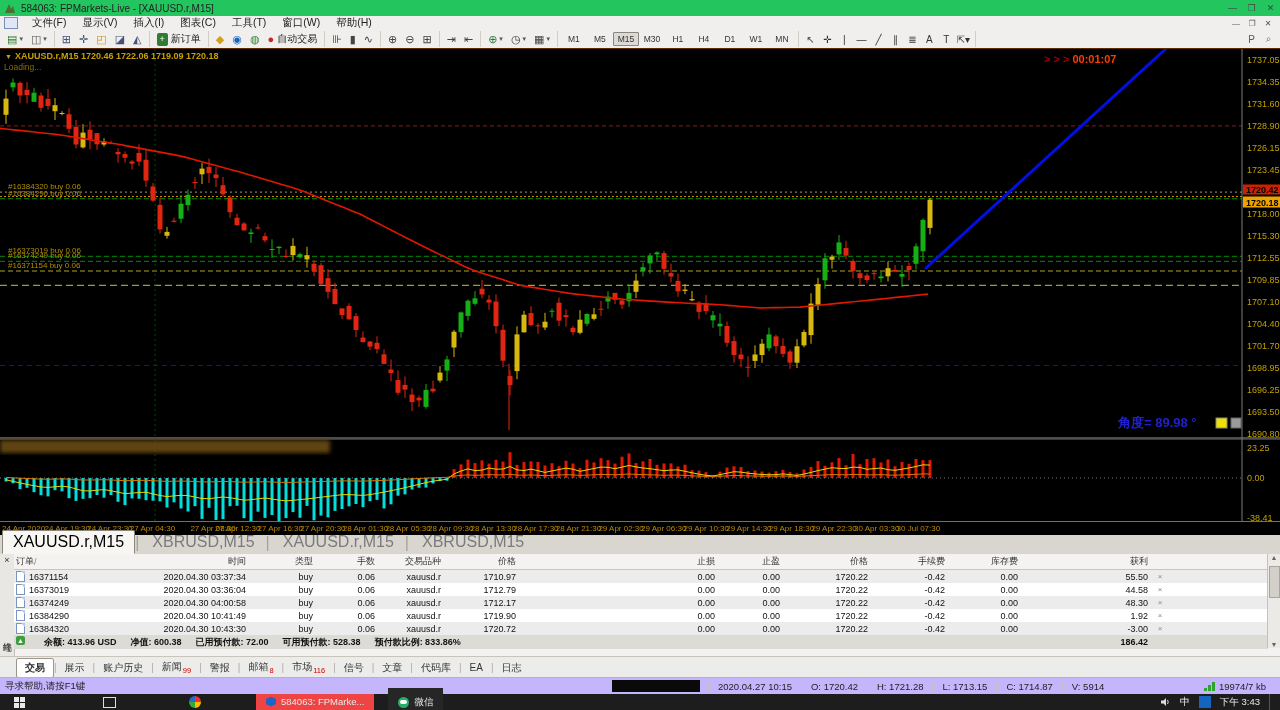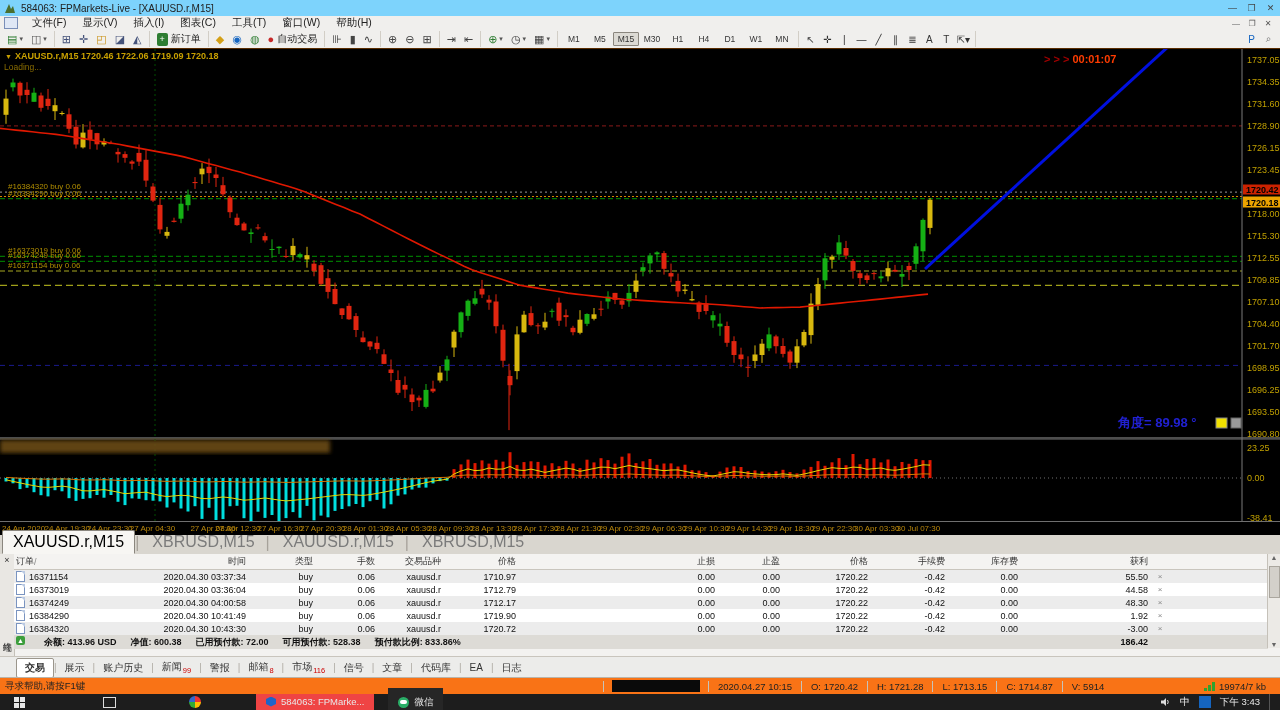--- a/index.html
+++ b/index.html
@@ -1,21 +1,21 @@
 <!DOCTYPE html>
 <html><head>
 <meta charset="utf-8">
 <style>
   html,body{margin:0;padding:0;}
   body{width:1280px;height:710px;overflow:hidden;background:#000;
        font-family:"Liberation Sans",sans-serif;-webkit-font-smoothing:none;}
   #app{position:relative;width:1280px;height:710px;background:#000;}
 
   
-  .titlebar{position:absolute;top:0;left:0;right:0;height:16px;background:#7dd3fc;
+  .titlebar{position:absolute;top:0;left:0;right:0;height:16px;background:#22c55e;
     display:flex;align-items:center;font-size:10px;color:#222;border-bottom:1px solid #f97316;}
   .titlebar .appicon{width:12px;height:11px;margin:0 5px 0 4px;}
   .win-controls{margin-left:auto;display:flex;}
   .win-controls span{width:19px;text-align:center;font-size:9px;color:#444;cursor:default;}
 
   .menubar{position:absolute;top:16px;left:0;right:0;height:14px;background:#f0efed;
     display:flex;align-items:center;font-size:10.5px;color:#222;}
   .menu-icon{width:12px;height:10px;margin:0 6px 0 4px;border:1px solid #7a8eb8;background:#dfe7f5;}
   .menu-items{display:flex;}
   .menu-item{padding:0 8px;cursor:default;}
@@ -76,21 +76,21 @@
   .term-scroll .up{position:absolute;top:0;left:0;right:0;}
   .term-scroll .dn{position:absolute;bottom:0;left:0;right:0;}
 
   .term-tabs{position:absolute;top:656px;left:0;right:0;height:21px;background:#ececea;border-top:1px solid #c9c5bd;
     display:flex;align-items:center;font-size:10px;color:#333;padding-left:16px;}
   .ttab{padding:2px 8px;position:relative;cursor:default;}
   .ttab.active{background:#fff;border:1px solid #9b968c;border-radius:2px;font-weight:bold;}
   .ttab sub{color:#cc0000;font-size:7.5px;margin-left:1px;}
   .ttab-sep{color:#b0aca4;}
 
-  .statusbar{position:absolute;top:677px;left:0;right:0;height:17px;background:#f97316;border-top:1px solid #b9b4aa;
+  .statusbar{position:absolute;top:677px;left:0;right:0;height:17px;background:#c4b5fd;border-top:1px solid #b9b4aa;
     display:flex;align-items:center;font-size:9.5px;color:#222;}
   .sb-help{padding-left:5px;width:598px;}
   .sb-black{position:absolute;left:612px;top:2px;width:88px;height:12px;background:#0a0a0a;}
   .sb-seg{border-left:1px solid #c6c2ba;padding:0 9px;white-space:nowrap;}
   .sb-profile{width:86px;text-align:center;}
   .sb-traffic{margin-left:auto;display:flex;align-items:center;gap:4px;padding-right:14px;}
   .bars{display:inline-flex;align-items:flex-end;gap:1px;height:9px;}
   .bars i{display:block;width:3px;background:#2fa32f;}
 
   

